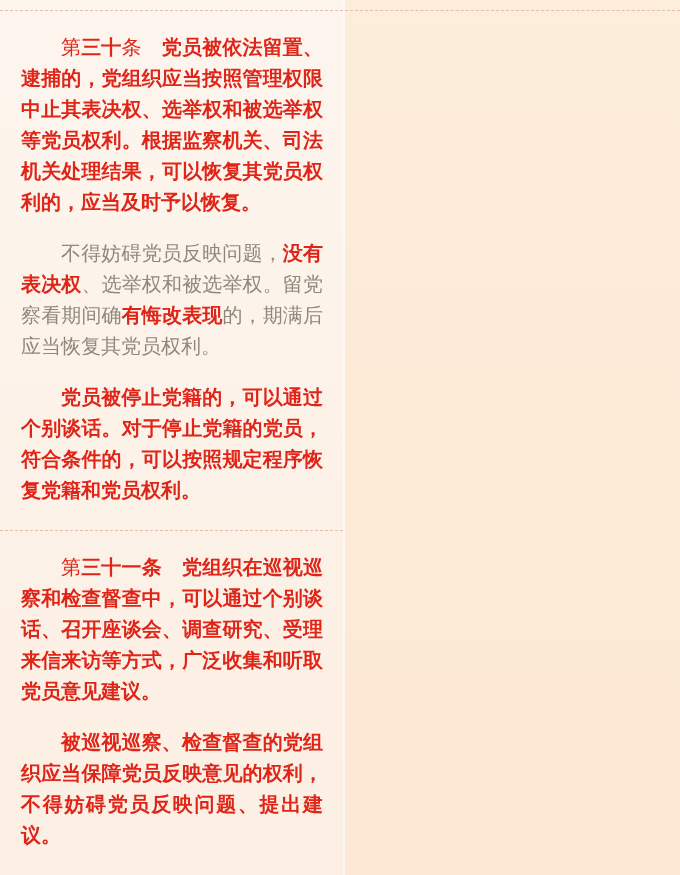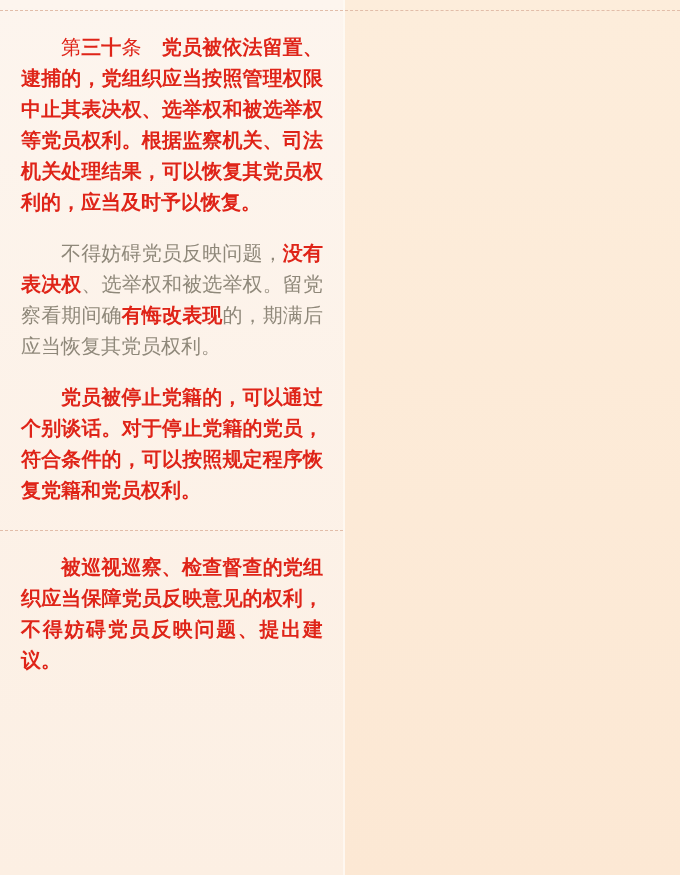--- a/index.html
+++ b/index.html
@@ -69,19 +69,20 @@
 <body>
 
 <div class="page">
   <div class="col col-left">
     <section class="cell cell-article-30">
         <p><span class="run run-red">第</span><span class="run run-red-bold">三十</span><span class="run run-red">条</span><span class="run run-plain">　</span><span class="run run-red-bold">党员被依法留置、逮捕的，党组织应当按照管理权限中止其表决权、选举权和被选举权等党员权利。根据监察机关、司法机关处理结果，可以恢复其党员权利的，应当及时予以恢复。</span></p>
         <p><span class="run run-gray">不得妨碍党员反映问题，</span><span class="run run-red-bold">没有表决权</span><span class="run run-gray">、选举权和被选举权。留党察看期间确</span><span class="run run-red-bold">有悔改表现</span><span class="run run-gray">的，期满后应当恢复其党员权利。</span></p>
         <p><span class="run run-red-bold">党员被停止党籍的，可以通过个别谈话。对于停止党籍的党员，符合条件的，可以按照规定程序恢复党籍和党员权利。</span></p>
       </section>
     <section class="cell cell-article-31">
+        <p><span class="run run-red">第</span><span class="run run-red-bold">三十一条</span><span class="run run-plain">　</span><span class="run run-red-bold">党组织在巡视巡察和检查督查中，可以通过个别谈话、召开座谈会、调查研究、受理来信来访等方式，广泛收集和听取党员意见建议。</span></p>
         <p><span class="run run-red-bold">被巡视巡察、检查督查的党组织应当保障党员反映意见的权利，不得妨碍党员反映问题、提出建议。</span></p>
       </section>
   </div>
   <div class="col col-right">
     <section class="cell cell-empty"></section>
   </div>
 </div>
 
 </body></html>

